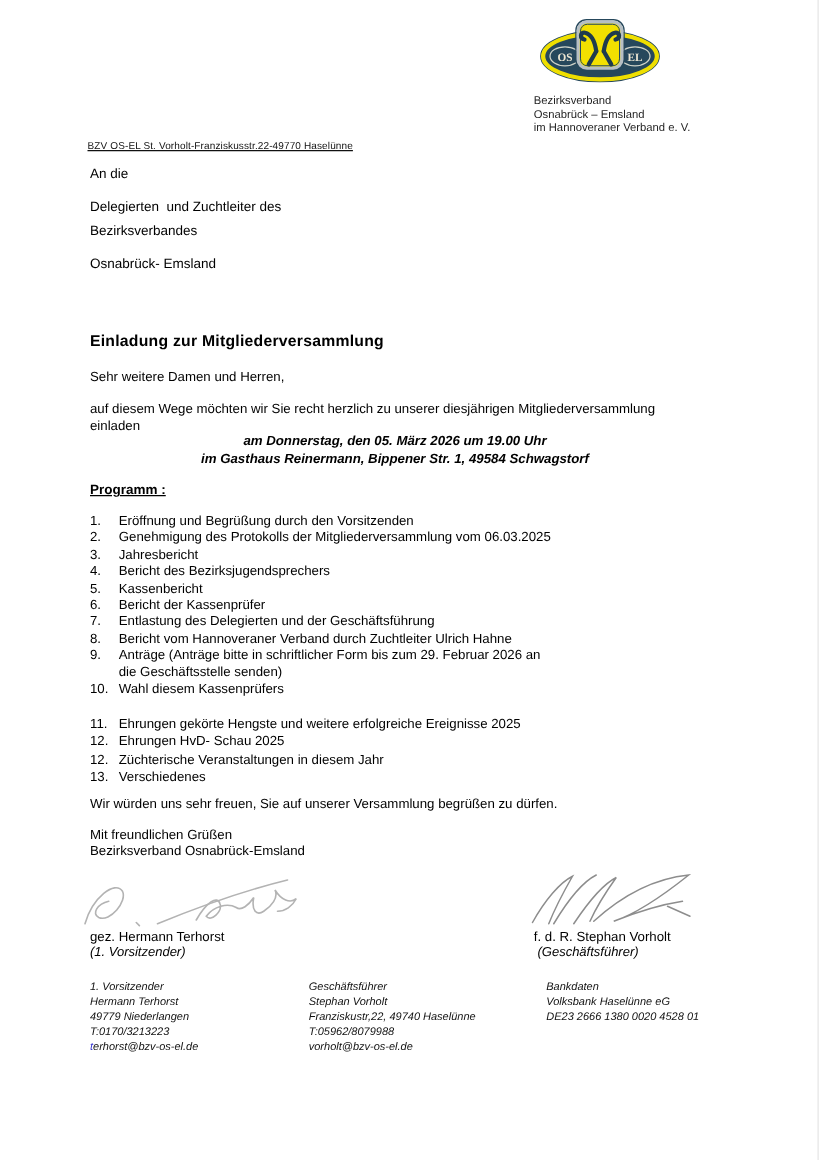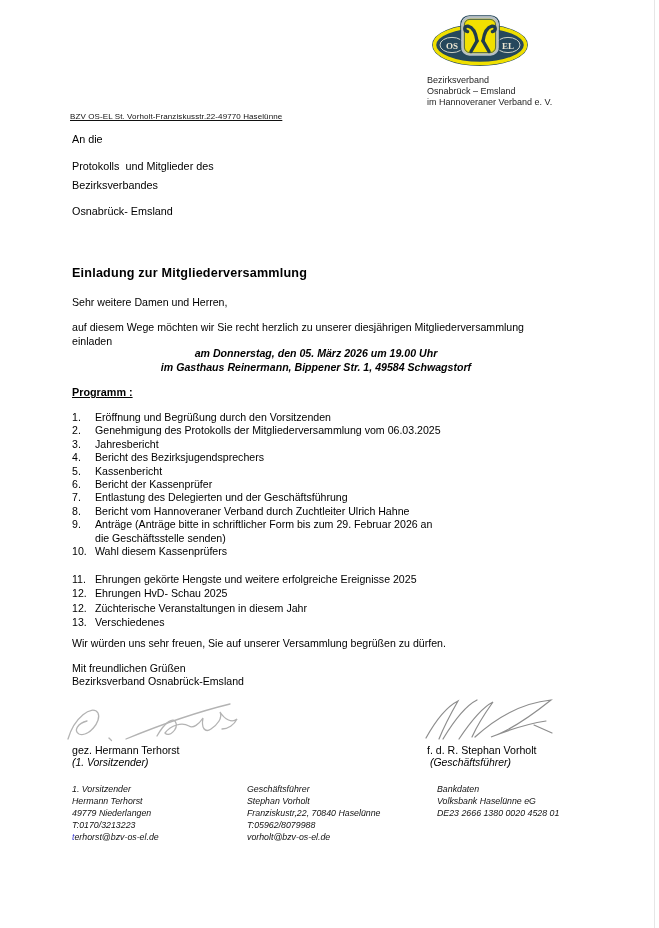--- a/index.html
+++ b/index.html
@@ -73,21 +73,21 @@
       </g>
     </svg>
   </div>
   <div class="abs org-text">Bezirksverband
 Osnabrück – Emsland
 im Hannoveraner Verband e. V.</div>
 
   <div class="abs sender">BZV OS-EL St. Vorholt-Franziskusstr.22-49770 Haselünne</div>
 
   <div class="abs recip r1">An die</div>
-  <div class="abs recip r2">Protokolls  und Mitglieder des</div>
+  <div class="abs recip r2">Delegierten  und Zuchtleiter des</div>
   <div class="abs recip r3">Bezirksverbandes</div>
   <div class="abs recip r4">Osnabrück- Emsland</div>
 
   <div class="abs title">Einladung zur Mitgliederversammlung</div>
   <div class="abs greeting">Sehr weitere Damen und Herren,</div>
   <div class="abs intro">auf diesem Wege möchten wir Sie recht herzlich zu unserer diesjährigen Mitgliederversammlung
 einladen</div>
   <div class="abs event">am Donnerstag, den 05. März 2026 um 19.00 Uhr
 im Gasthaus Reinermann, Bippener Str. 1, 49584 Schwagstorf</div>
 
@@ -186,21 +186,21 @@
   <div class="abs foot f1">
     <div>1. Vorsitzender</div>
     <div>Hermann Terhorst</div>
     <div>49779 Niederlangen</div>
     <div>T:0170/3213223</div>
     <div><span class="email-first">t</span><span>erhorst@bzv-os-el.de</span></div>
   </div>
   <div class="abs foot f2">
     <div>Geschäftsführer</div>
     <div>Stephan Vorholt</div>
-    <div>Franziskustr,22, 70840 Haselünne</div>
+    <div>Franziskustr,22, 49740 Haselünne</div>
     <div>T:05962/8079988</div>
     <div>vorholt@bzv-os-el.de</div>
   </div>
   <div class="abs foot f3">
     <div>Bankdaten</div>
     <div>Volksbank Haselünne eG</div>
     <div>DE23 2666 1380 0020 4528 01</div>
   </div>
 
 </div>

